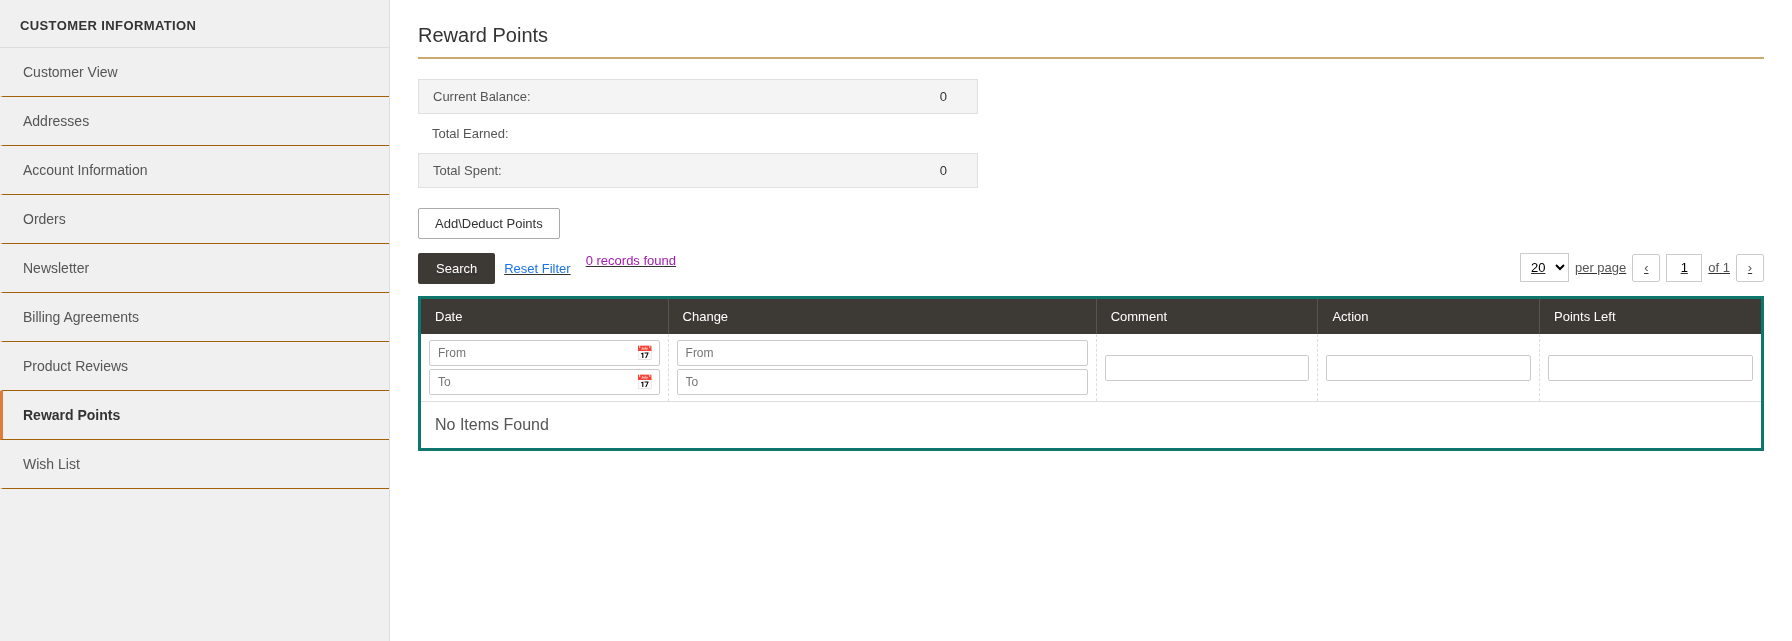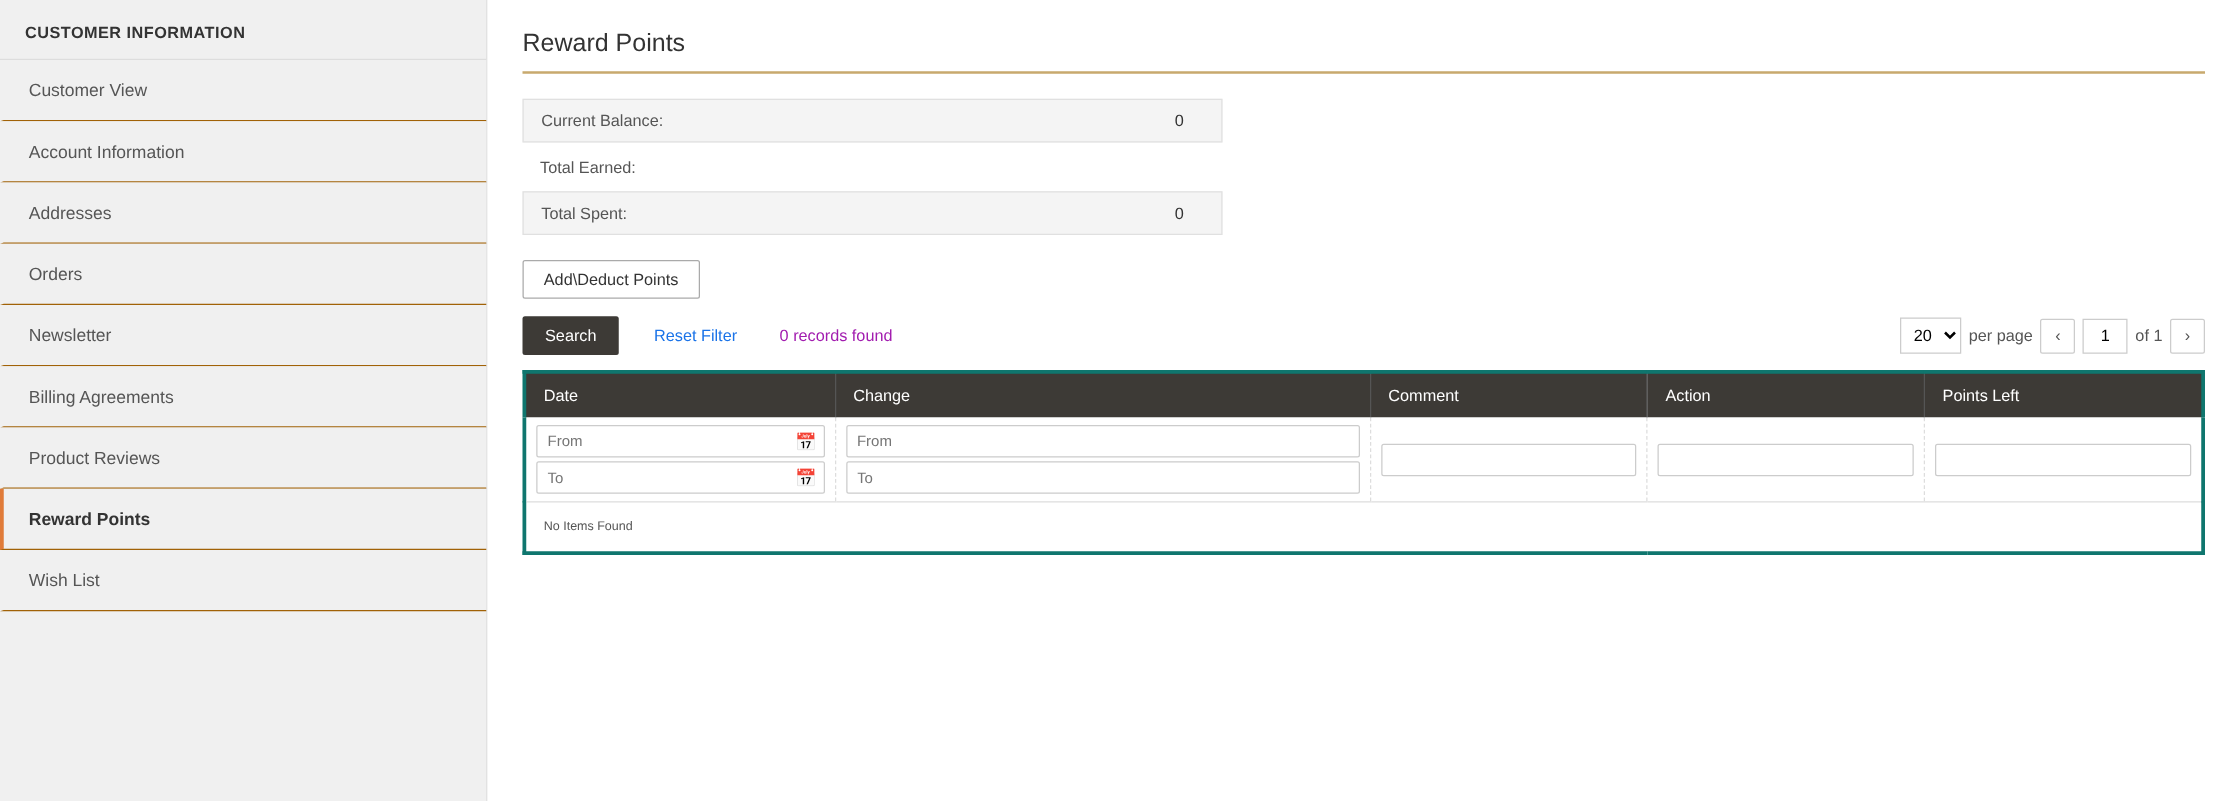--- a/index.html
+++ b/index.html
@@ -167,21 +167,21 @@
     .grid-table thead th:last-child { border-right: none; }
     .grid-table tbody tr.filter-row td {
       padding: 6px 8px;
       border-bottom: 1px solid #ddd;
       border-right: 1px dashed #ddd;
       background: #fff;
     }
     .grid-table tbody tr.filter-row td:last-child { border-right: none; }
     .grid-table tbody tr.no-items td {
       padding: 14px 14px;
-      font-size: 10px;
+      font-size: 16px;
       color: #555;
       background: #fff;
     }
     .filter-input {
       width: 100%;
       border: 1px solid #ccc;
       padding: 5px 8px;
       font-size: 12px;
       background: #fff;
       border-radius: 2px;
@@ -206,39 +206,40 @@
     .calendar-icon {
       position: absolute;
       right: 6px;
       color: #888;
       font-size: 14px;
       pointer-events: none;
     }
 
     .search-row {
       display: flex;
-      align-items: center;
-      gap: 24px;
+      align-items: flex-start;
+      gap: 5px;
       width: 100%;
+      text-decoration: underline;
     }
   </style>
 </head>
 <body>
 
 <div class="sidebar">
   <div class="sidebar-header">CUSTOMER INFORMATION</div>
 
   <div class="sidebar-item">
     <span>Customer View</span>
   </div>
   <div class="sidebar-item">
+    <span>Addresses</span>
+  </div>
+  <div class="sidebar-item">
     <span>Account Information</span>
-  </div>
-  <div class="sidebar-item">
-    <span>Addresses</span>
   </div>
   <div class="sidebar-item">
     <span>Orders</span>
   </div>
   <div class="sidebar-item">
     <span>Newsletter</span>
   </div>
   <div class="sidebar-item">
     <span>Billing Agreements</span>
   </div>

